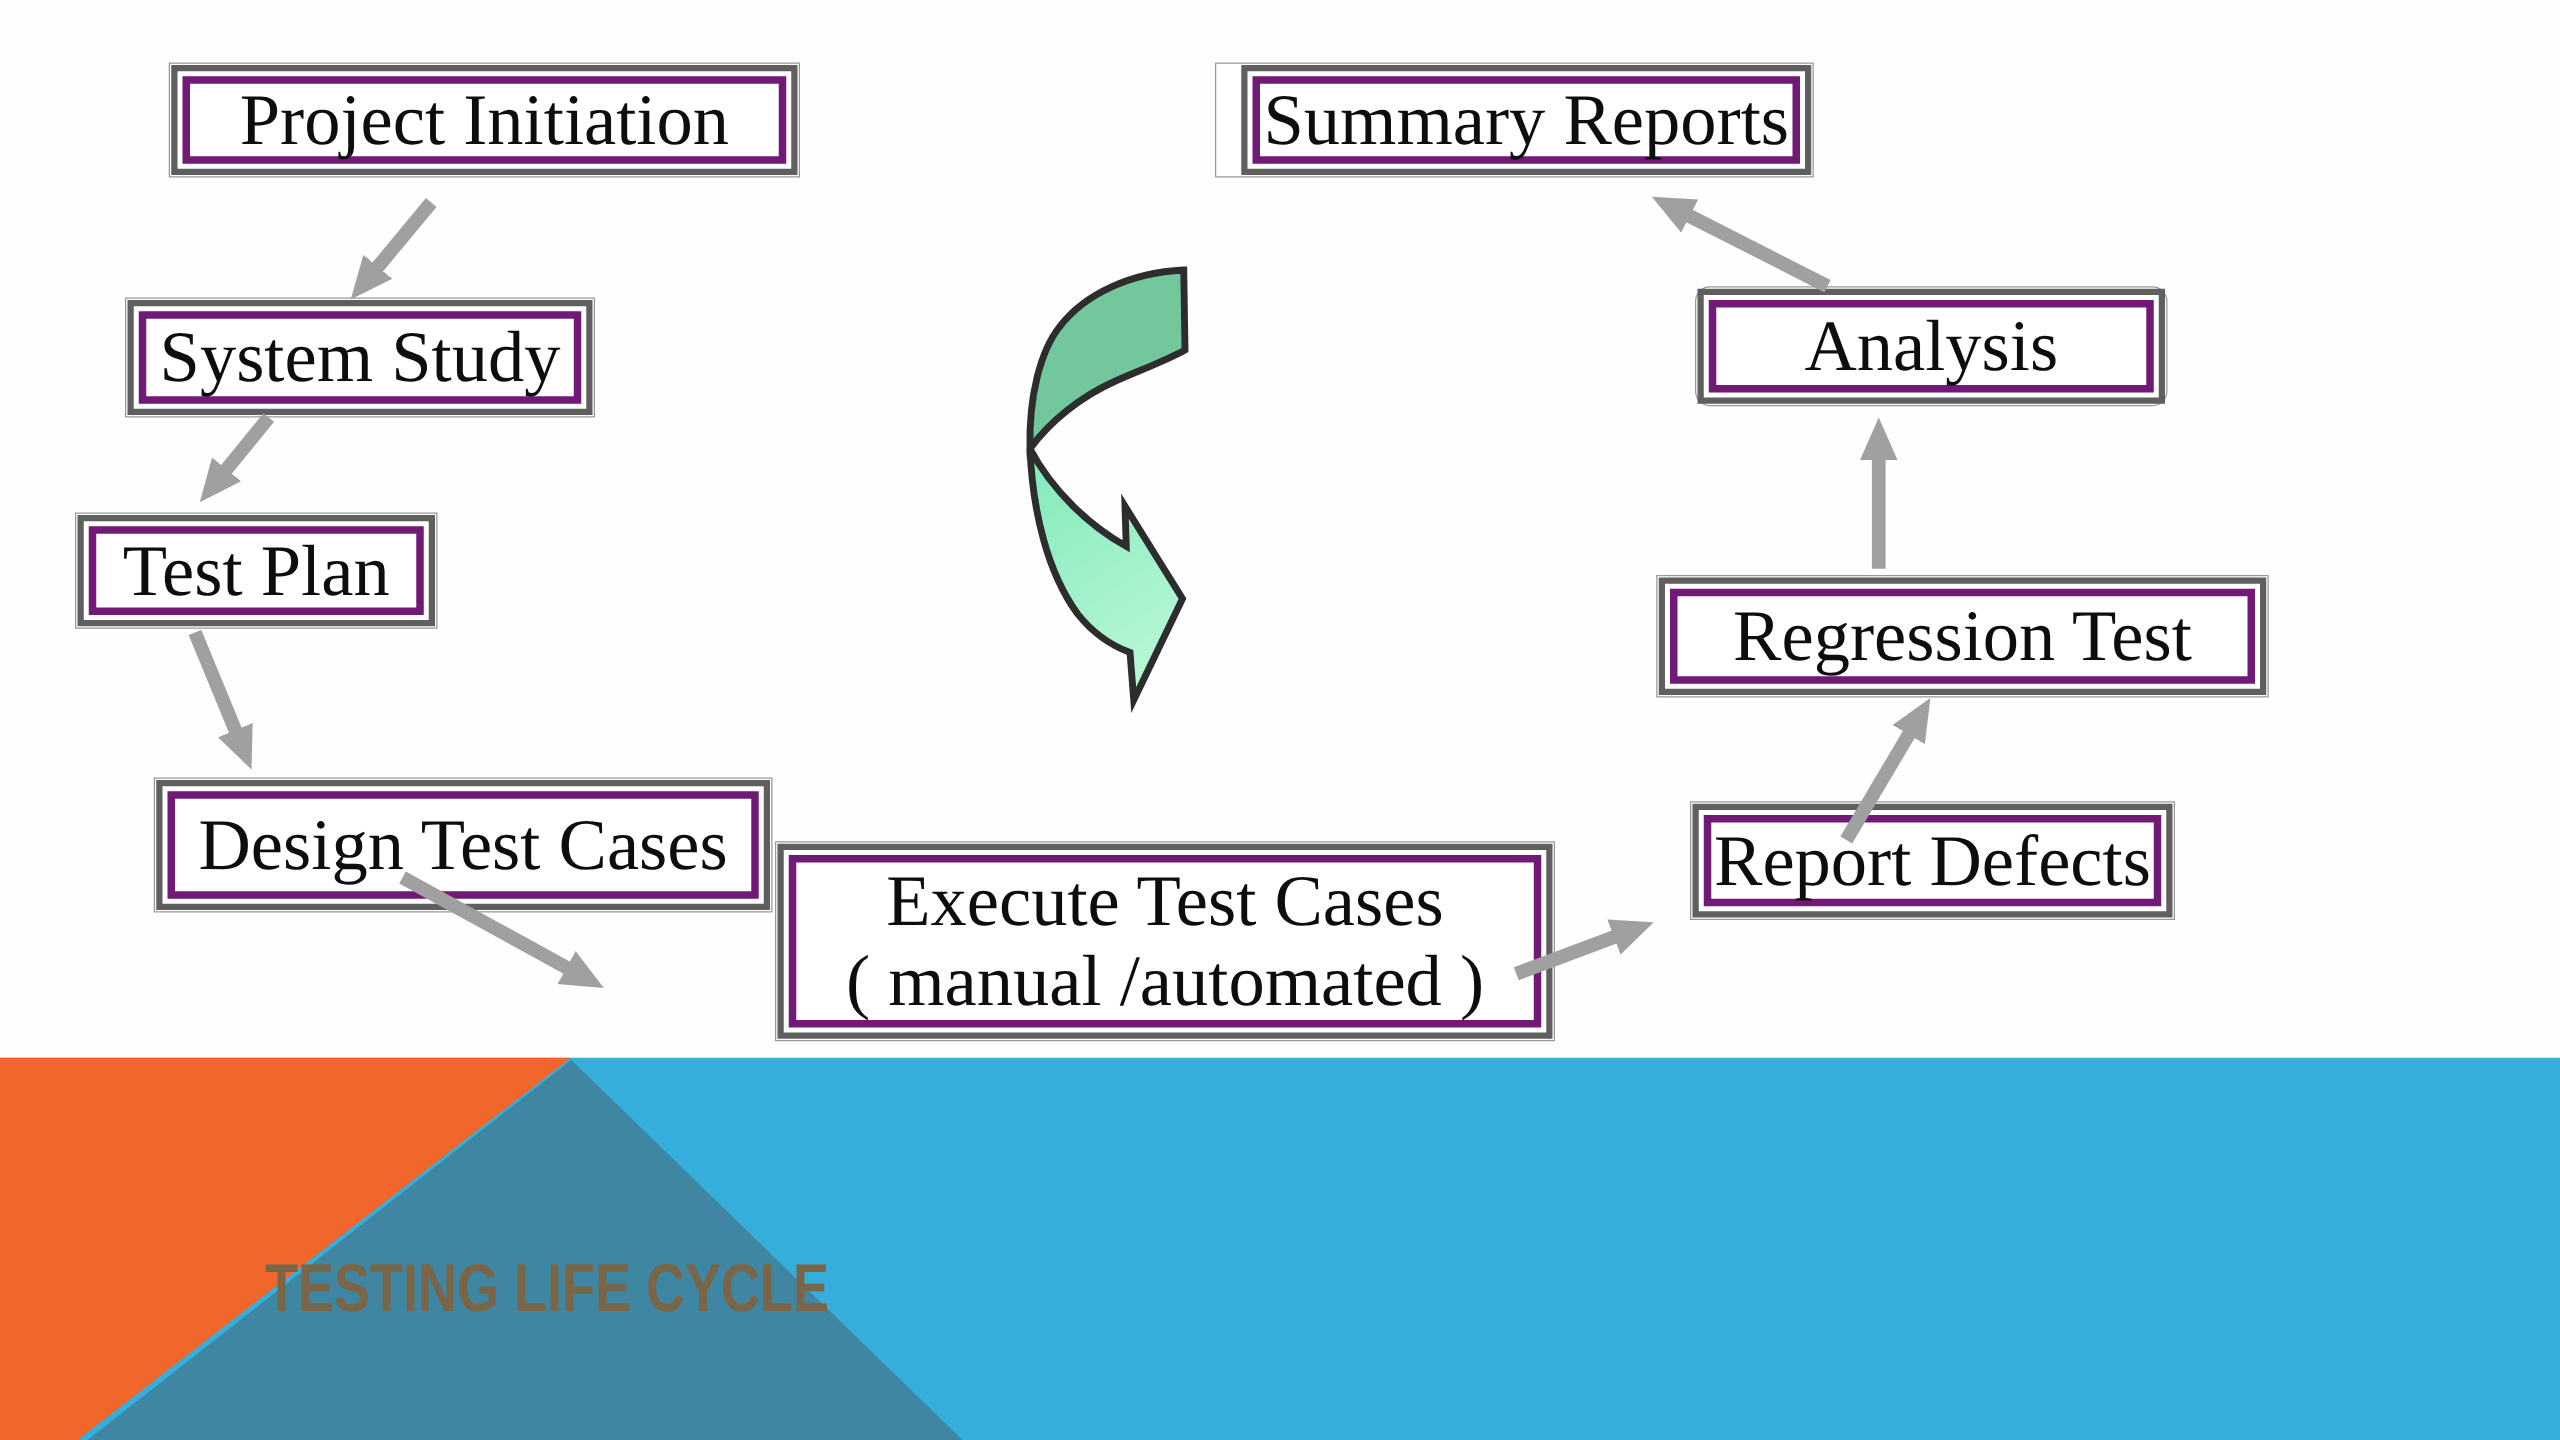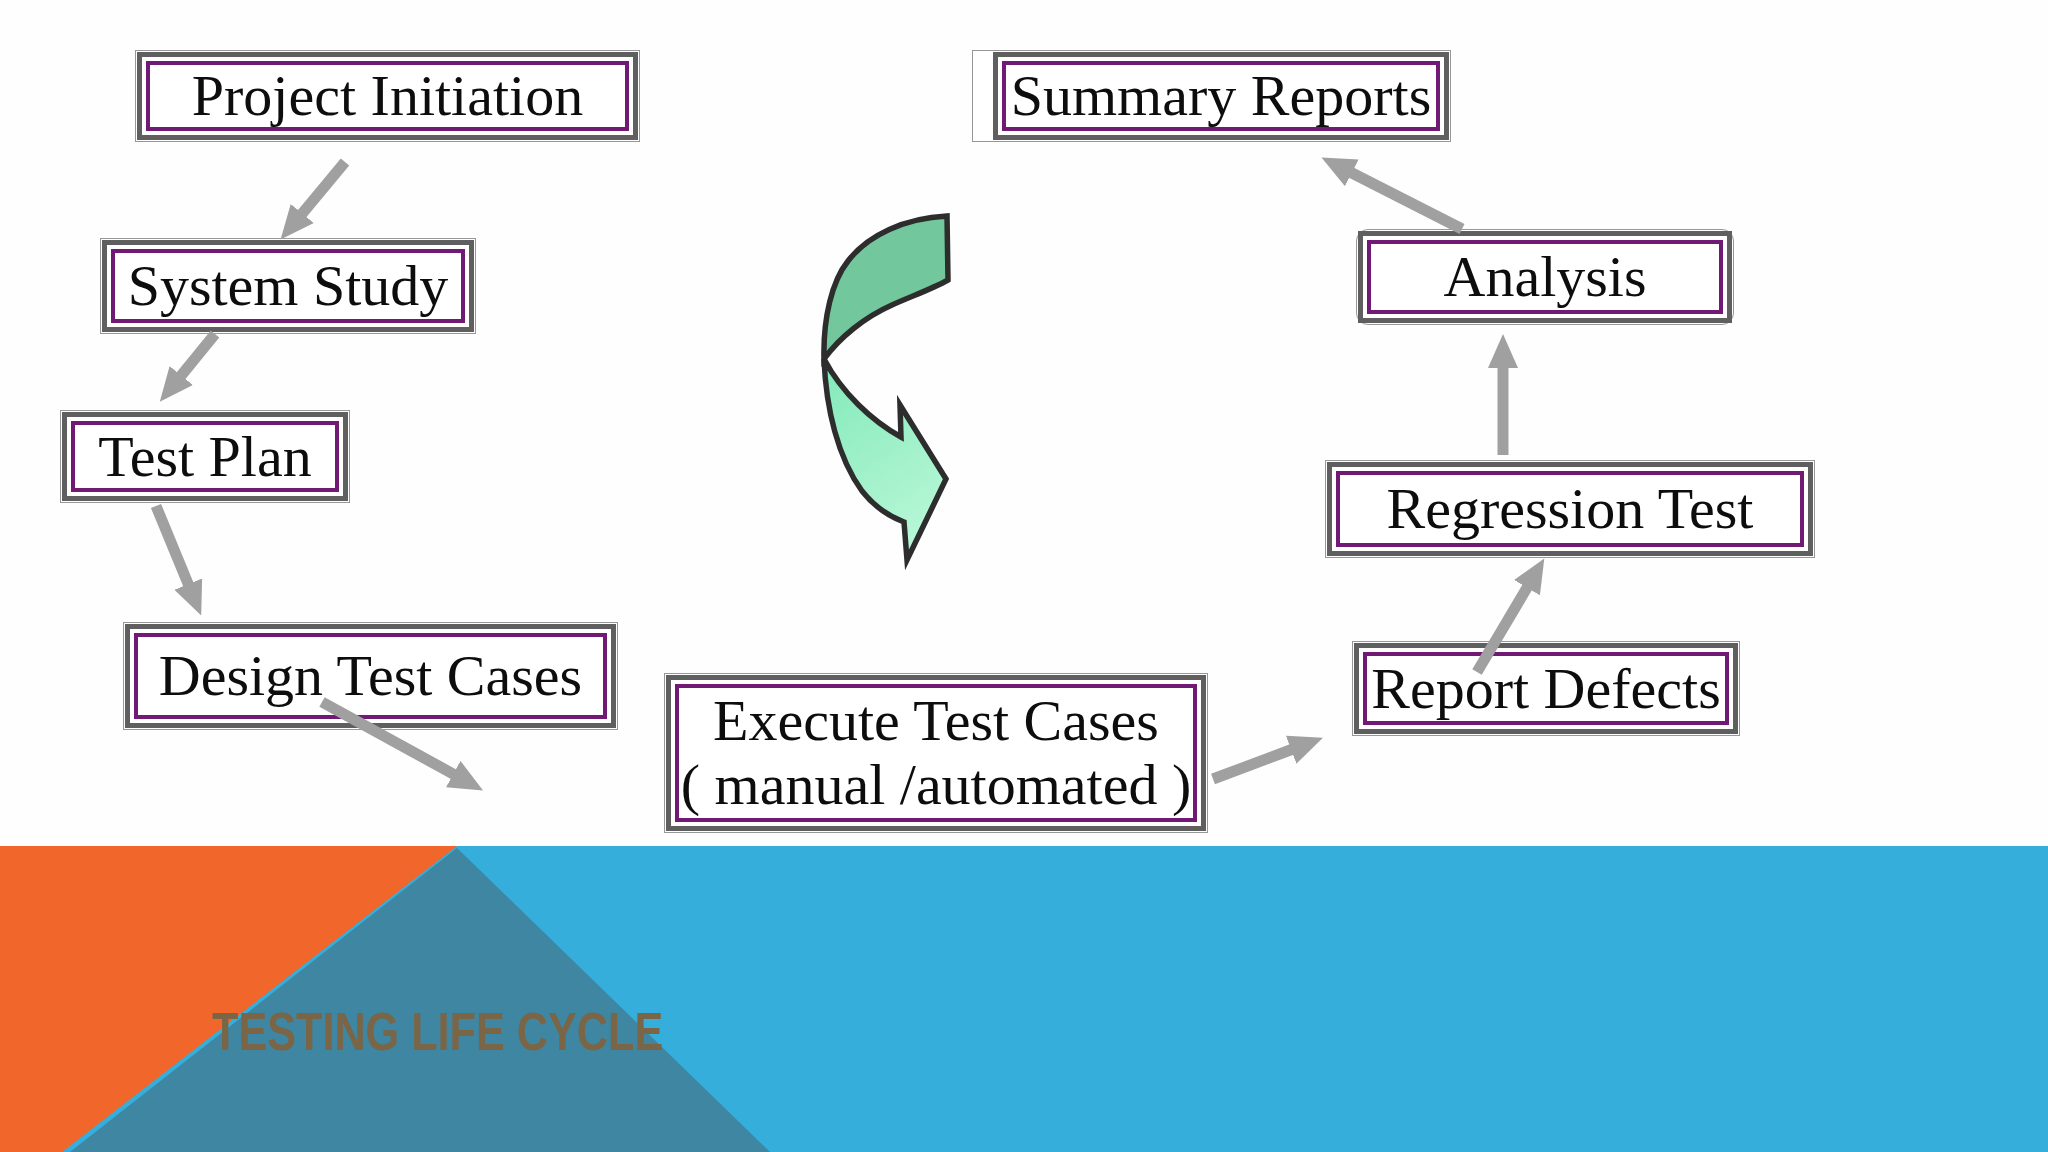--- a/index.html
+++ b/index.html
@@ -46,36 +46,36 @@
   }
   .box-mid {
     box-sizing: border-box;
     width: 100%; height: 100%;
     border: 5px solid #5f5f5f;
     padding: 4px;
   }
   .box-inner {
     box-sizing: border-box;
     width: 100%; height: 100%;
-    border: 4px solid #701a75;
+    border: 6px solid #701a75;
     display: flex;
     flex-direction: column;
     align-items: center;
     justify-content: center;
     text-align: center;
     font-size: 58px;
     line-height: 64px;
     color: #0d0d0d;
     white-space: nowrap;
   }
   .b-project-initiation { left: 135px;  top: 50px;  width: 505px; height: 92px; }
   .b-system-study      { left: 100px;  top: 238px; width: 376px; height: 96px; }
   .b-test-plan         { left: 60px;   top: 410px; width: 290px; height: 93px; }
   .b-design-test-cases { left: 123px;  top: 622px; width: 495px; height: 108px; }
-  .b-execute-test-cases{ left: 664px;  top: 673px; width: 544px; height: 160px; }
+  .b-execute-test-cases{ left: 620px;  top: 673px; width: 624px; height: 160px; }
   .b-report-defects    { left: 1352px; top: 641px; width: 388px; height: 95px; }
   .b-regression-test   { left: 1325px; top: 460px; width: 490px; height: 98px; }
   .b-analysis          { left: 1356px; top: 229px; width: 378px; height: 96px; border-radius: 12px; }
   .b-summary-reports   { left: 972px;  top: 50px;  width: 479px; height: 92px; padding-left: 20px; }
 
   
   .arrows-svg {
     position: absolute; left: 0; top: 0;
     width: 2048px; height: 1152px;
     z-index: 4;

